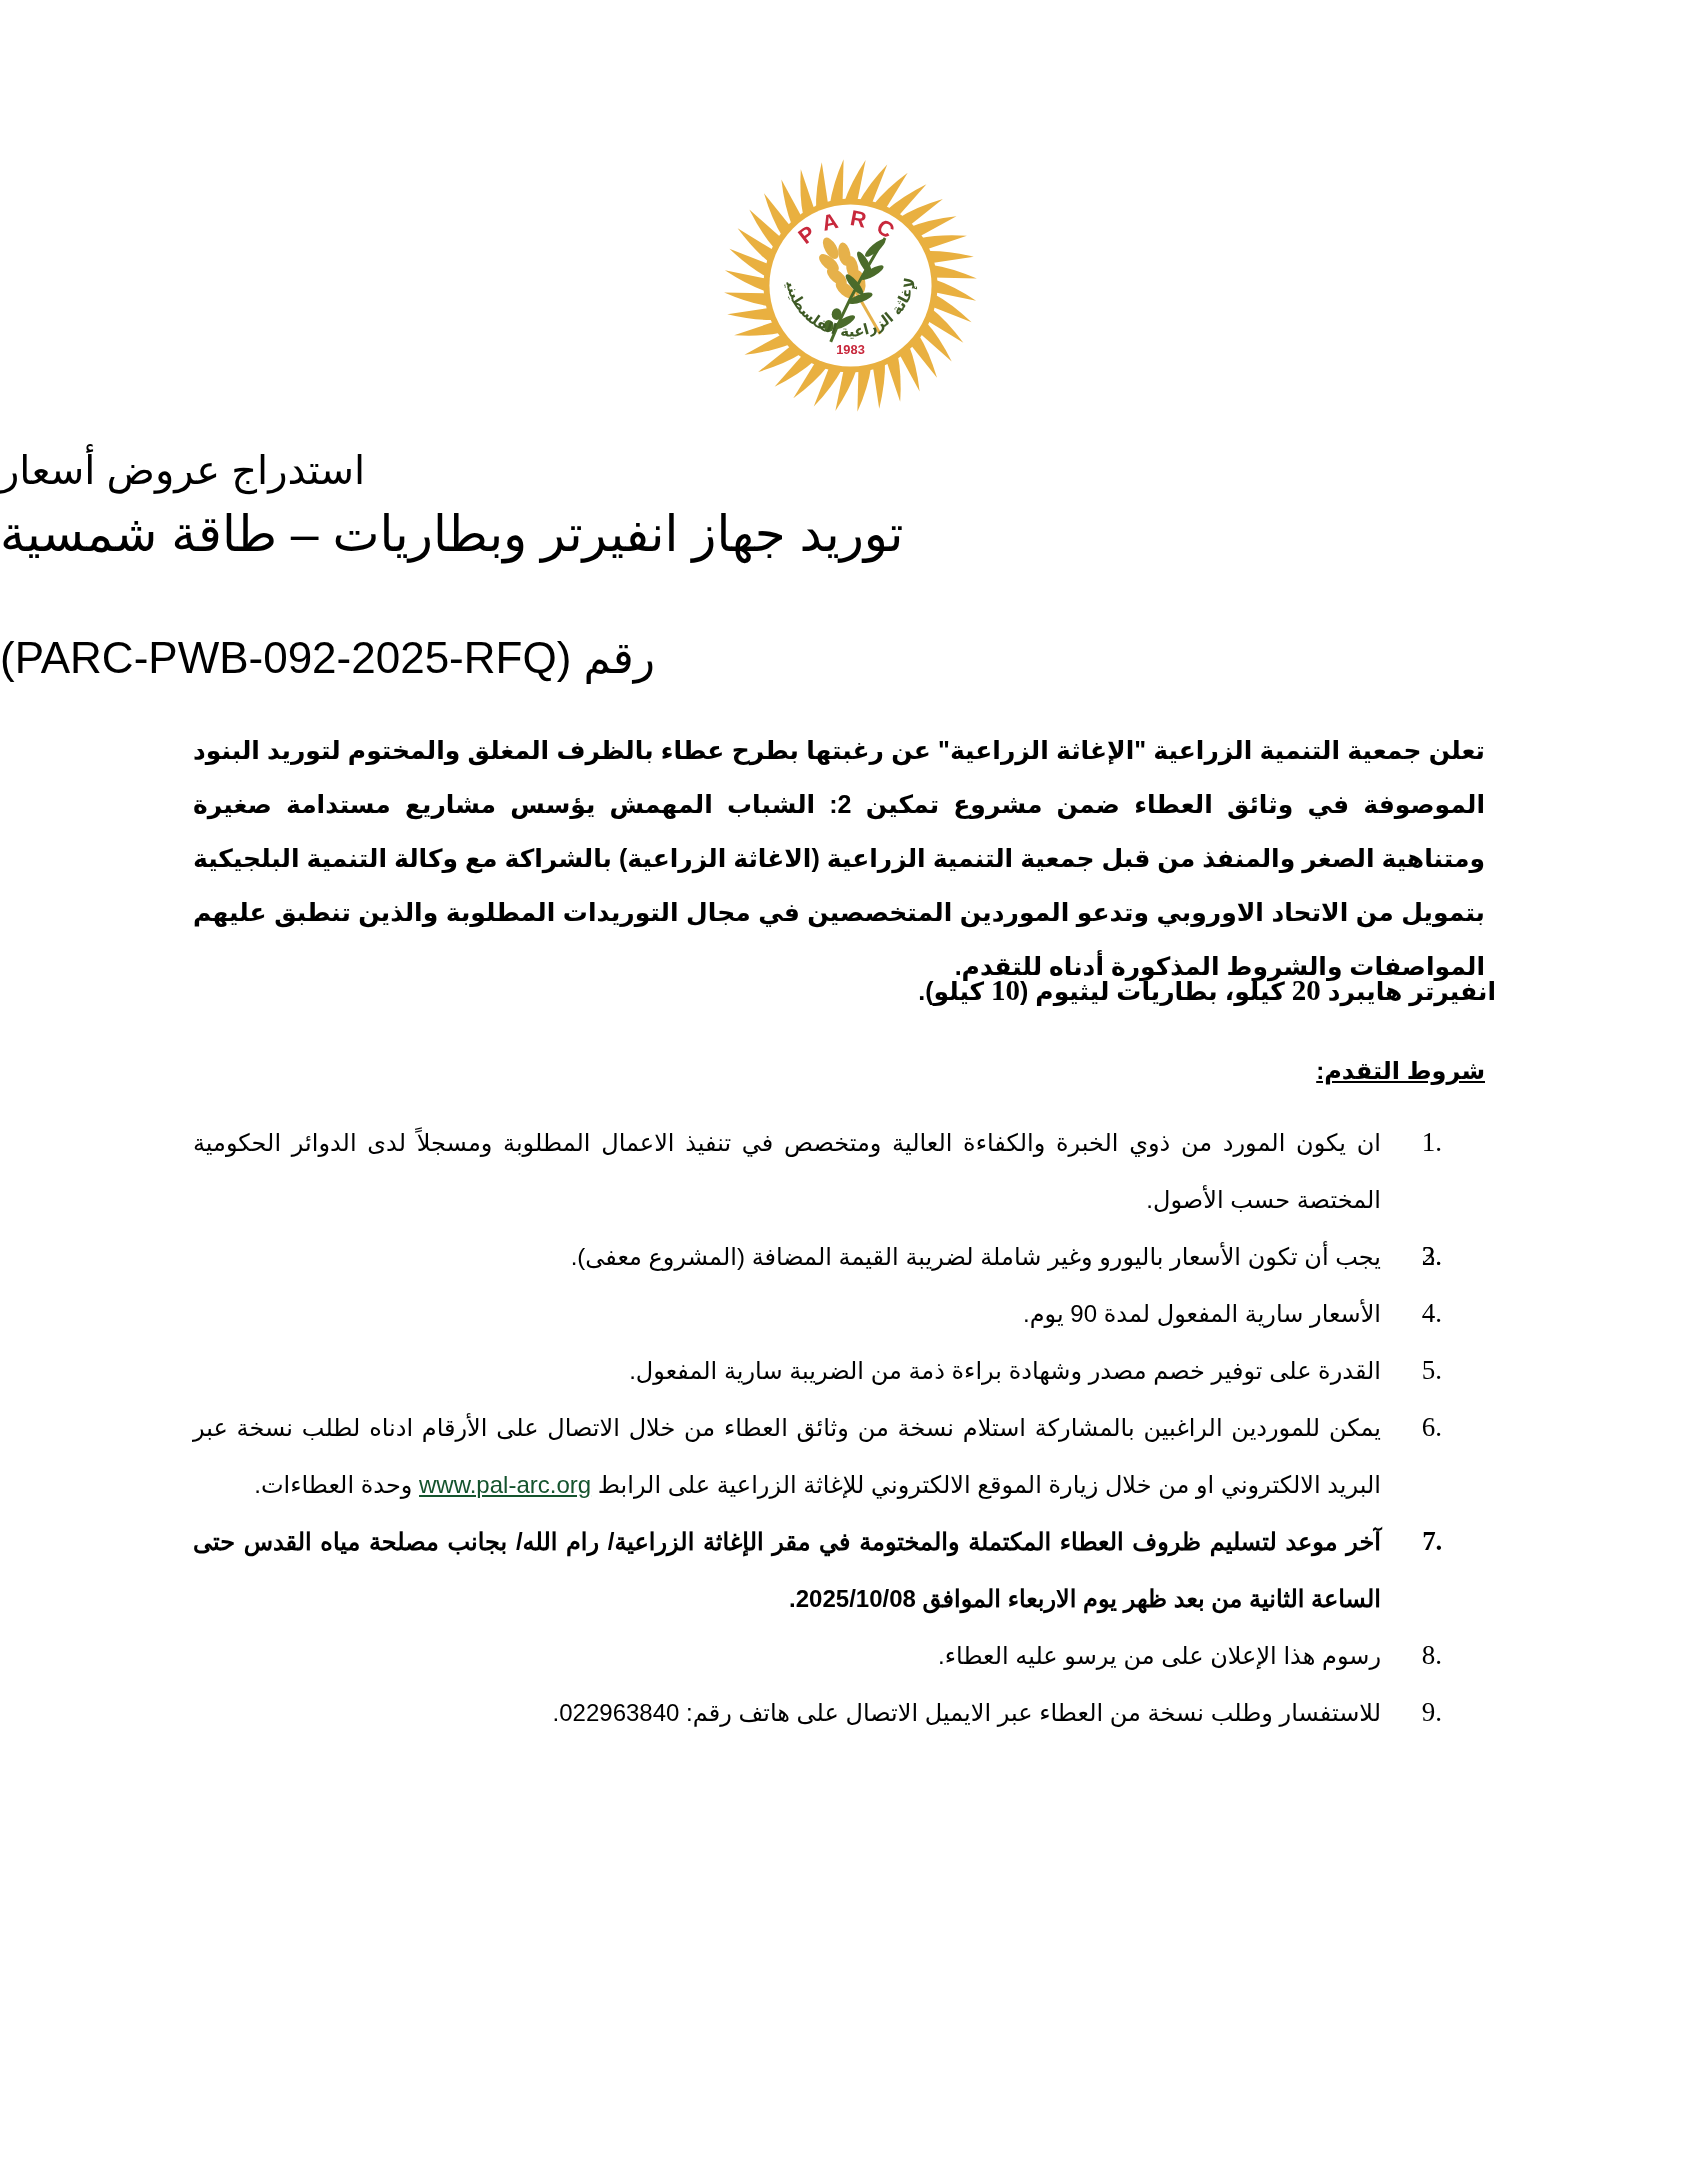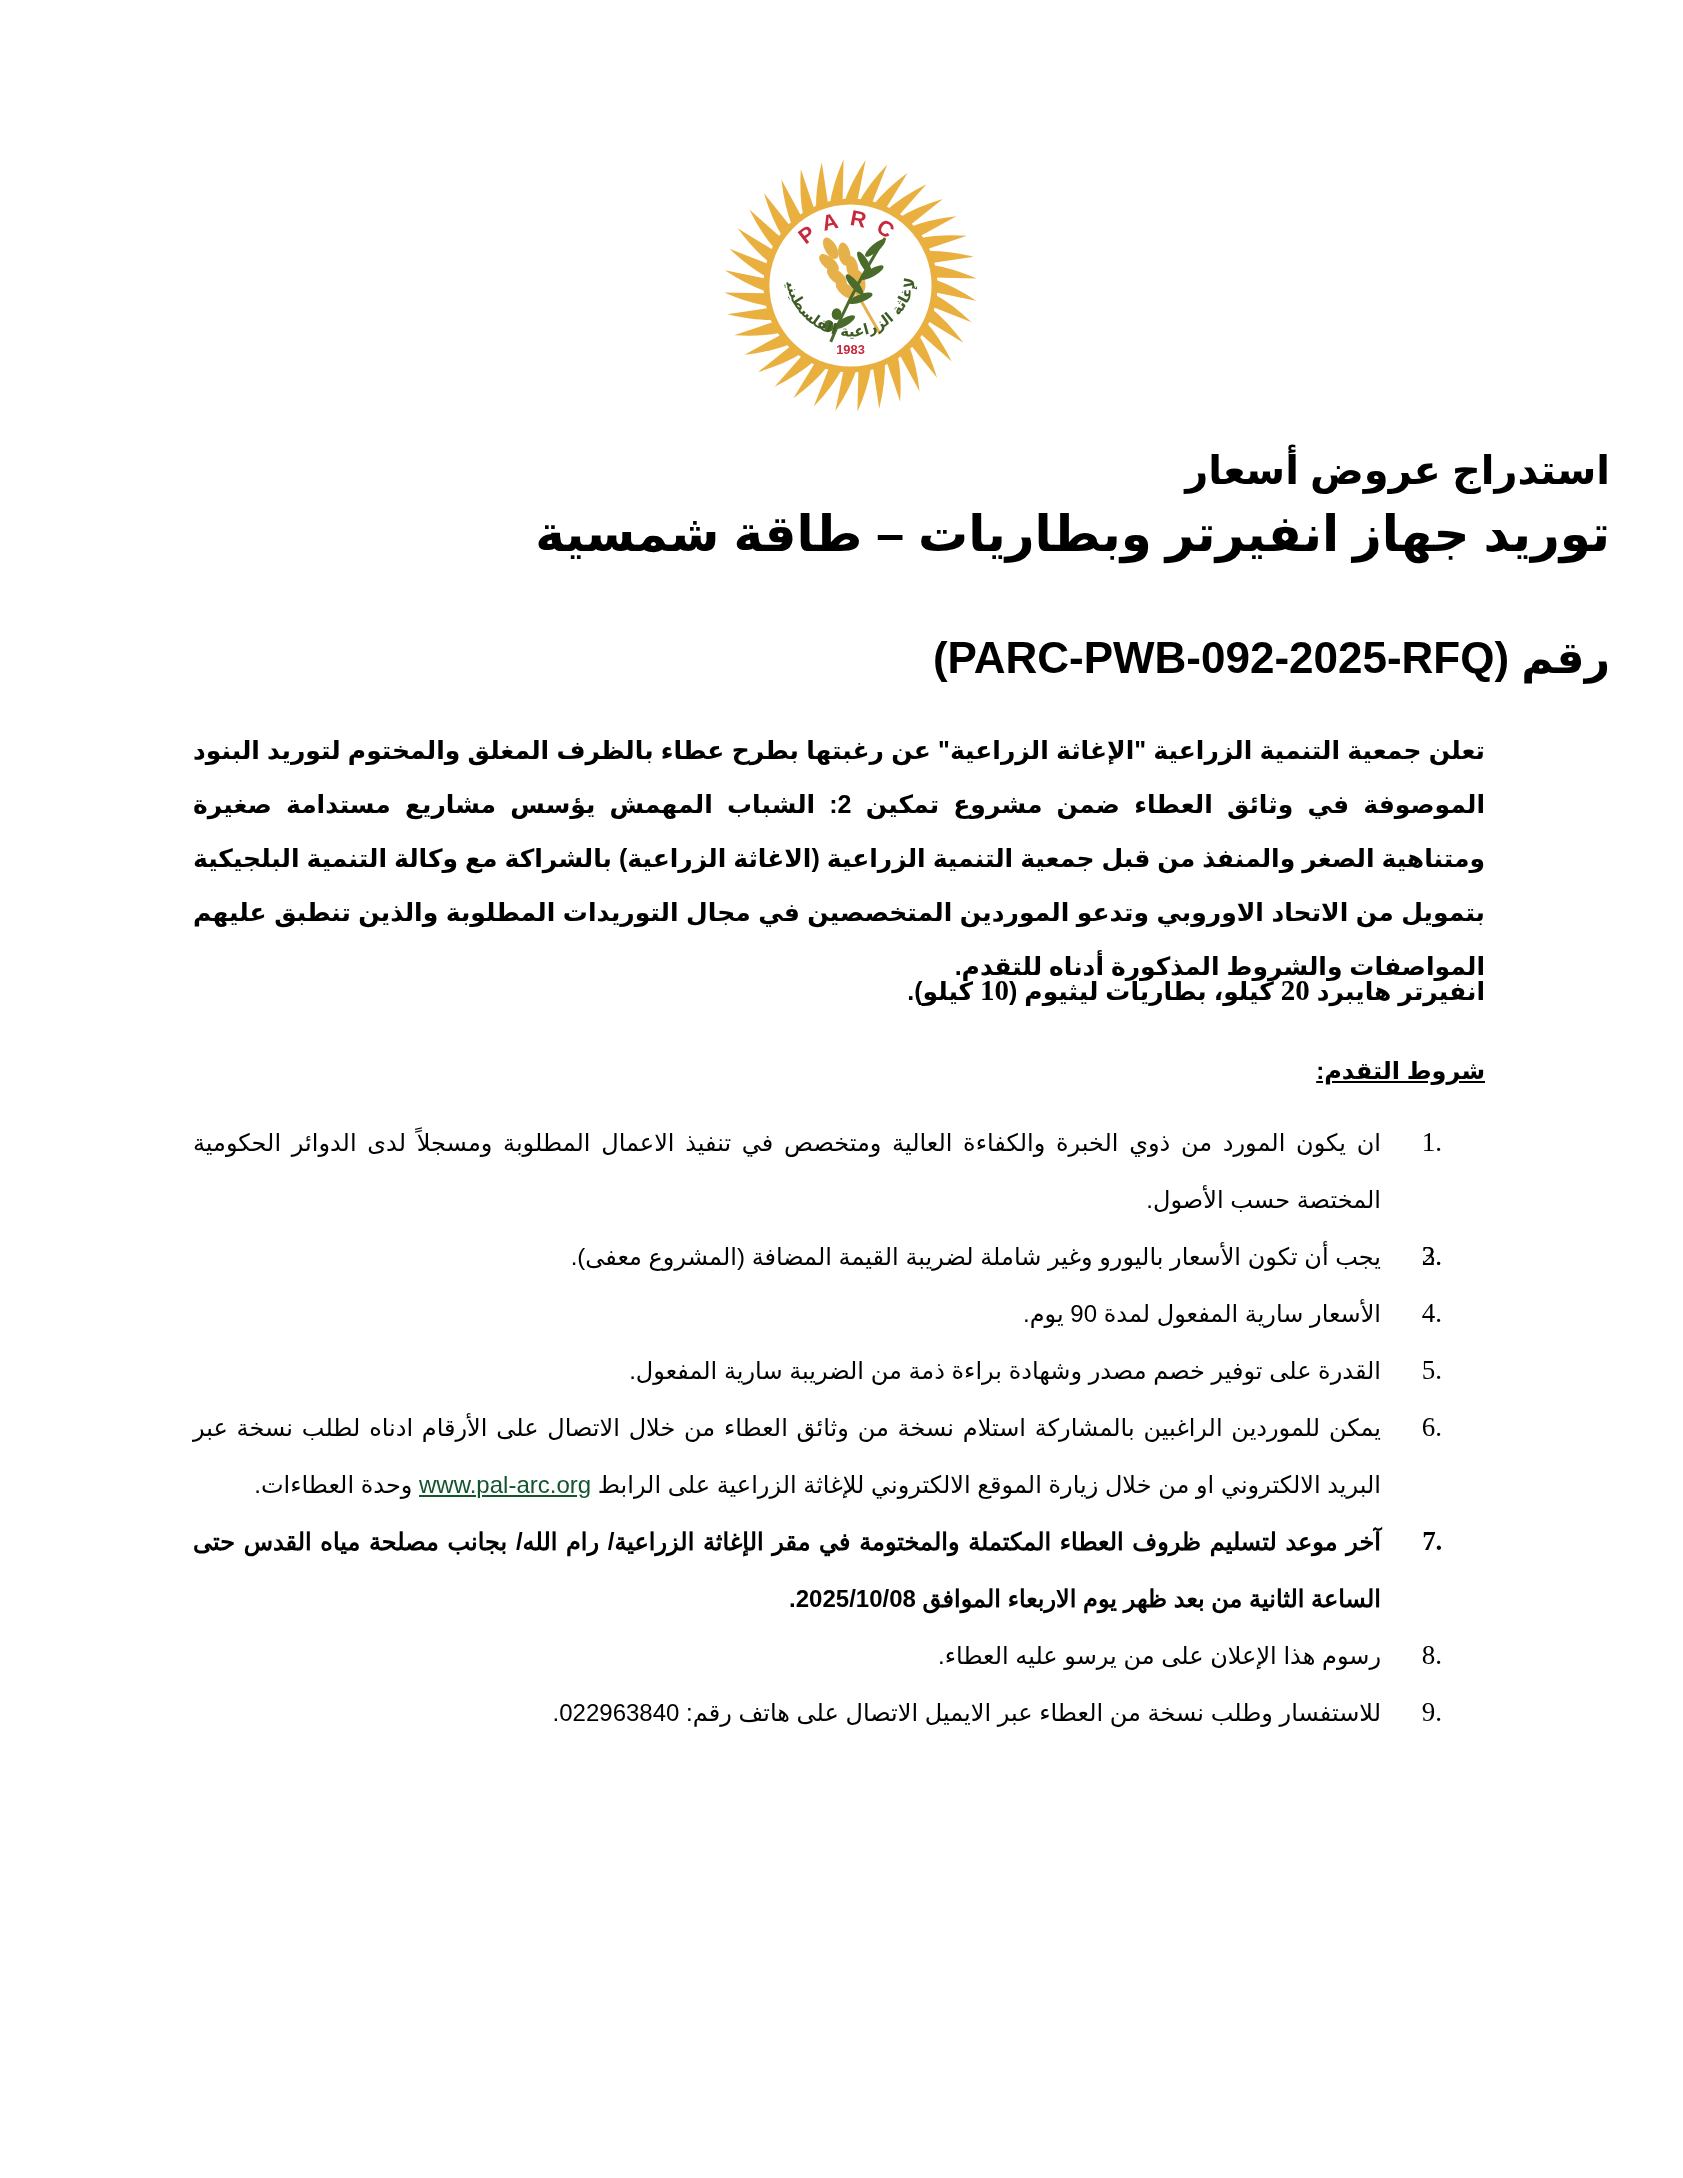--- a/index.html
+++ b/index.html
@@ -6,32 +6,32 @@
     body {
       width: 1683px; height: 2178px; position: relative; overflow: hidden;
       font-family: "Liberation Sans", "DejaVu Sans", sans-serif; color: #000;
     }
     .page { position: absolute; left: 0; top: 0; width: 1683px; height: 2178px; }
 
     
     .logo { position: absolute; left: 721px; top: 156px; width: 259px; height: 259px; }
 
     
-    .title { position: absolute; left: 0; width: 1610px; text-align: right; direction: rtl;
-             font-weight: bold; white-space: nowrap; }
+    .title { position: absolute; left: 0; width: 1610px; text-align: left; direction: rtl;
+             font-weight: normal; white-space: nowrap; }
     .t1 { top: 447px; font-size: 40px; }
     .t2 { top: 505px; font-size: 50px; }
     .t3 { top: 632px; font-size: 44px; }
     .t3 .ref { direction: ltr; unicode-bidi: embed; }
 
     
     .intro { position: absolute; left: 193px; width: 1292px; top: 723px; direction: rtl;
              text-align: justify; text-align-last: right; font-weight: bold;
              font-size: 25px; line-height: 54px; }
-    .item-line { position: absolute; left: 193px; width: 1292px; top: 970px; direction: rtl;
+    .item-line { position: absolute; left: 204px; width: 1292px; top: 970px; direction: rtl;
                  text-align: right; font-weight: bold; font-size: 25px; line-height: 40px; }
     .item-line .num { font-family: "Liberation Serif", serif; font-size: 29px; }
 
     .cond-heading { position: absolute; left: 193px; width: 1292px; top: 1057px; direction: rtl;
                     text-align: right; font-weight: bold; font-size: 24px; text-decoration: underline; }
 
     
     .conds { position: absolute; left: 193px; width: 1249px; top: 1114px; direction: rtl;
              margin: 0; padding: 0; list-style: none; font-size: 24px; line-height: 57px; }
     .conds li { position: relative; padding-right: 61px; text-align: justify; text-align-last: right; }

